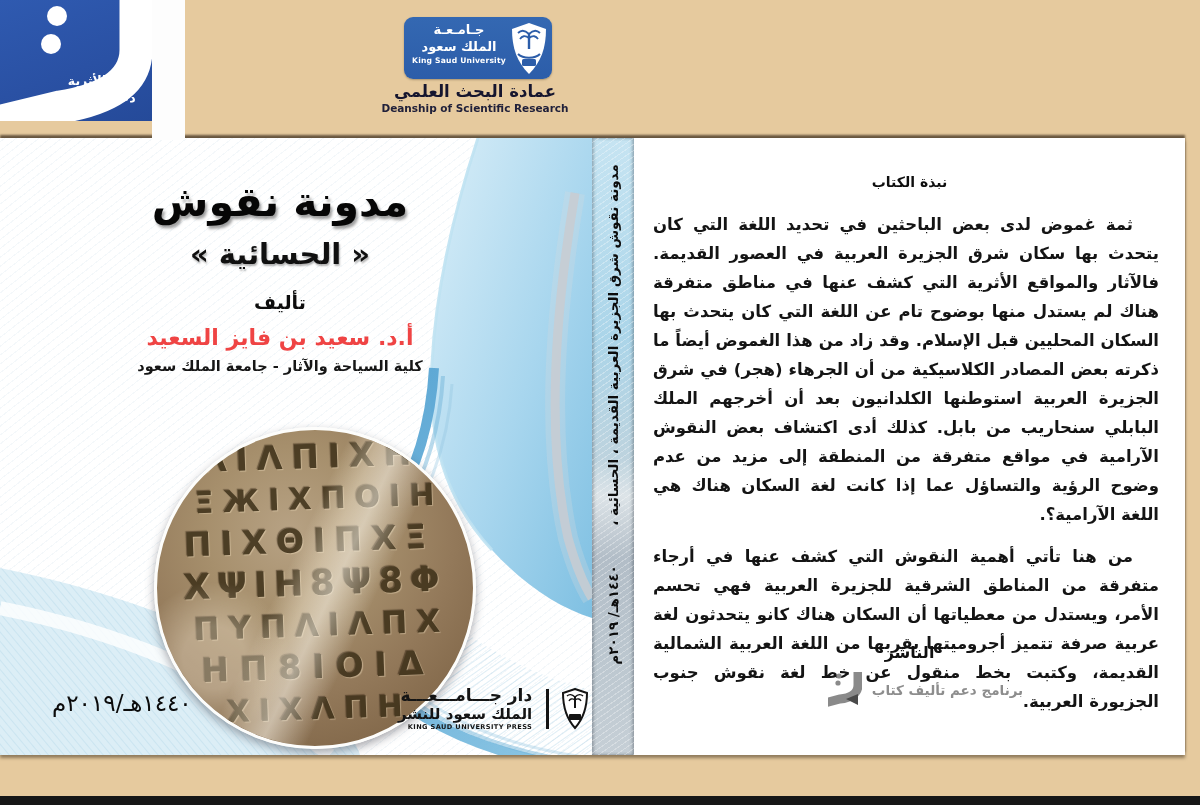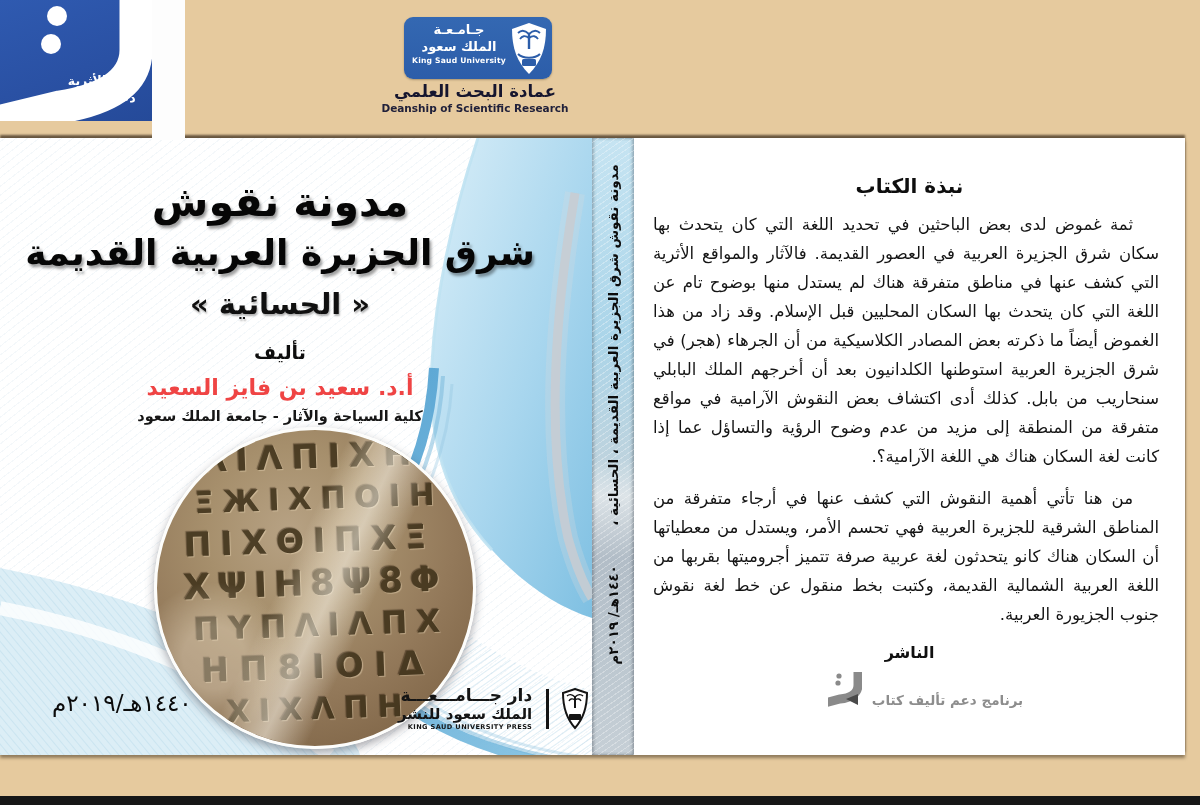--- a/index.html
+++ b/index.html
@@ -97,32 +97,32 @@
   .spine-date{
     position:absolute;left:50%;top:477px;transform:translate(-50%,-50%) rotate(-90deg);
     white-space:nowrap;direction:rtl;font-size:13.5px;font-weight:bold;color:#0c0c0c;letter-spacing:1px;
   }
   
   .back-cover{
     position:absolute;left:634px;top:0;width:551px;height:617px;background:#fff;direction:rtl;
   }
   .about-heading{
     position:absolute;top:36px;left:0;width:100%;text-align:center;
-    font-size:20px;font-weight:bold;color:#0e0e0e;
+    font-size:14px;font-weight:bold;color:#0e0e0e;
   }
   .about-body{
     position:absolute;top:72px;right:26px;width:506px;
-    font-size:16.5px;font-weight:normal;color:#141414;line-height:29px;text-align:justify;margin-left:32px;
+    font-size:16.5px;font-weight:bold;color:#141414;line-height:29px;text-align:justify;margin-left:32px;
   }
   .about-body p{margin:0 0 13px 0;text-indent:26px;}
   .publisher-block{position:absolute;top:502px;left:0;width:100%;text-align:center;}
   .publisher-label{font-size:16px;font-weight:bold;color:#101010;line-height:26px;}
   .publisher-name{font-size:17px;font-weight:bold;color:#101010;line-height:28px;}
   .publisher-program-row{
-    margin-top:6px;display:flex;align-items:flex-end;justify-content:center;gap:10px;direction:rtl;padding-left:32px;
+    margin-top:6px;display:flex;align-items:center;justify-content:center;gap:10px;direction:rtl;padding-left:32px;
   }
   .publisher-program{font-size:13.5px;font-weight:bold;color:#8d8d8d;}
   
   .white-strip{position:absolute;left:152px;top:0;width:33px;height:140px;background:#fdfdfd;}
   
   .program-badge{
     position:absolute;left:0;top:0;width:152px;height:121px;overflow:hidden;
     background:linear-gradient(160deg,#2f5ab0 0%,#2a51a4 55%,#254a99 100%);
   }
   .badge-text{
@@ -189,21 +189,20 @@
         <path d="M443,238 C439,305 417,360 383,402 C350,444 344,494 379,533 C429,586 506,615 592,626" fill="none" stroke="#74b5da" stroke-width="4" opacity="0.5"></path>
         <path d="M452,246 C448,310 426,365 394,406 C363,447 358,495 390,532 C438,582 510,610 592,620" fill="none" stroke="#8fc3e0" stroke-width="3" opacity="0.35"></path>
 
         <path d="M0,430 C90,448 190,480 262,524 C320,560 352,592 360,617 L0,617 Z" fill="#d8ecf5" opacity="0.9"></path>
         <path d="M0,430 C90,448 190,480 262,524 C320,560 352,592 360,617 L0,617 Z" fill="url(#fineMesh2)" opacity="0.6"></path>
         <path d="M0,470 C110,492 220,532 330,617" fill="none" stroke="#ffffff" stroke-width="14" opacity="0.8"></path>
       </svg>
 
       <div class="title-block">
         <div class="title-line1">مدونة نقوش</div>
-        <div class="title-line2">شرق الجزيرة العربية القديمة</div>
         <div class="subtitle">« الحسائية »</div>
         <div class="byline-label">تأليف</div>
         <div class="author">أ.د. سعيد بن فايز السعيد</div>
         <div class="affiliation">كلية السياحة والآثار - جامعة الملك سعود</div>
       </div>
 
       <div class="inscription-circle">
         <div class="glyph-rows">
           <div class="glyph-row">ΛΙΛΠΙΧΗ</div>
           <div class="glyph-row">ΞЖΙΧΠΟΙΗ</div>

